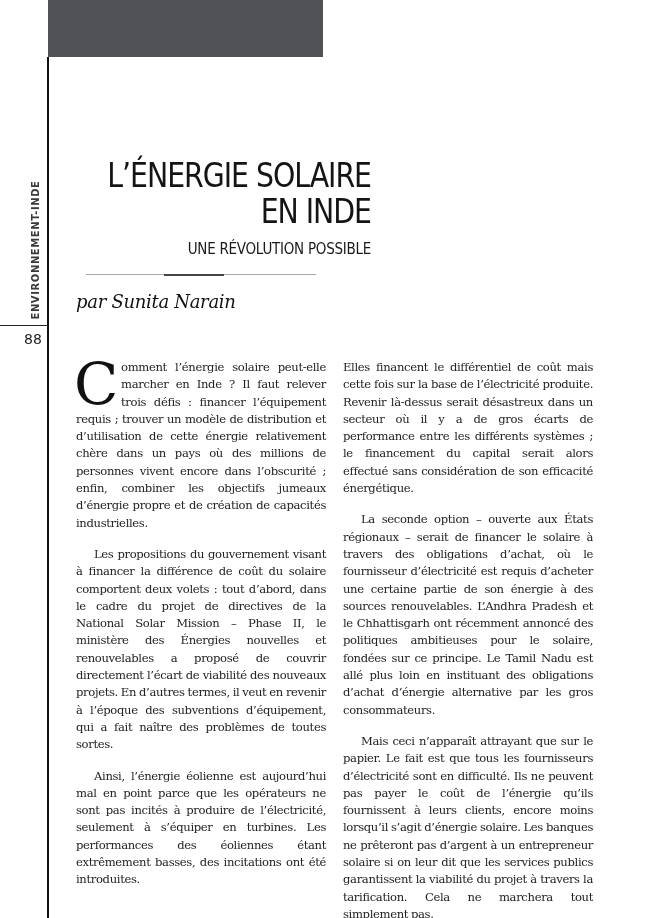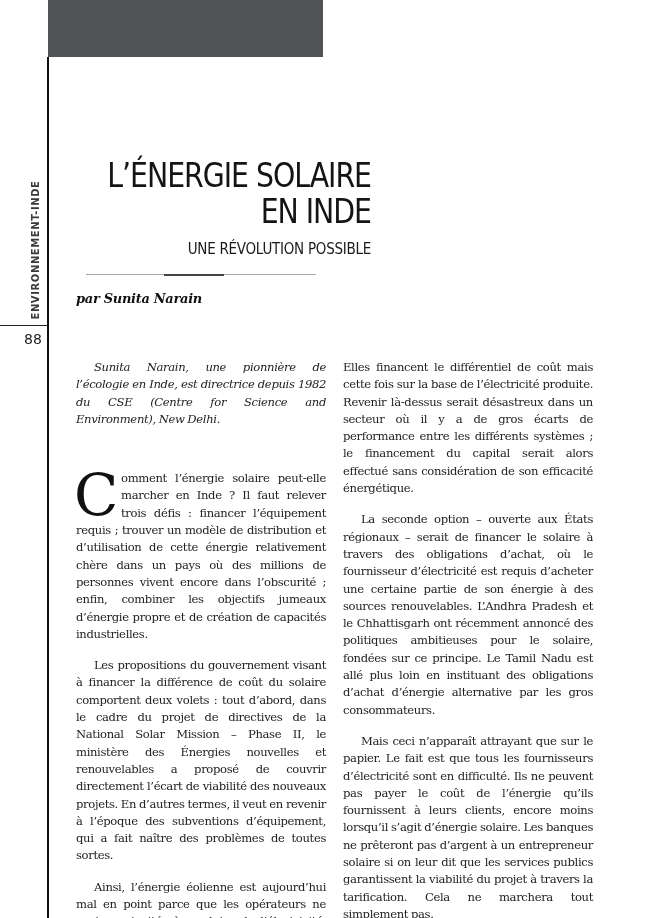--- a/index.html
+++ b/index.html
@@ -9,21 +9,21 @@
     .hrule-left { position:absolute; left:0; top:325px; width:48px; height:1px; background:#222; }
     .section-label { position:absolute; left:35px; top:250px; transform:translate(-50%,-50%) rotate(-90deg); white-space:nowrap;
       font-family:"DejaVu Sans", sans-serif; font-weight:bold; font-size:10px; letter-spacing:0.6px; color:#3a3a3a; }
     .page-num { position:absolute; left:20px; top:331px; width:26px; text-align:center; font-family:"DejaVu Sans", sans-serif; font-size:14px; color:#222; }
     .title { position:absolute; left:60px; width:311px; text-align:right; font-family:"DejaVu Sans", sans-serif; font-weight:normal; color:#141414; margin:0; letter-spacing:-1.2px; }
     .title.l1 { top:158px; font-size:33px; line-height:36px; transform:scaleX(0.86); transform-origin:right; }
     .title.l2 { top:194px; font-size:33px; line-height:36px; transform:scaleX(0.86); transform-origin:right; }
     .subtitle { position:absolute; left:60px; width:311px; top:240px; text-align:right; font-family:"DejaVu Sans", sans-serif; font-size:15px; letter-spacing:-0.3px; color:#1a1a1a; transform:scaleX(0.9); transform-origin:right; }
     .divider { position:absolute; left:86px; top:274px; width:230px; height:1px; background:#a7a7a7; }
     .divider .mid { position:absolute; left:78px; top:0; width:60px; height:1.5px; background:#444; }
-    .byline { position:absolute; left:76px; top:291px; font-family:"DejaVu Serif", serif; font-weight:bold; font-style:italic; font-size:13px; color:#111; letter-spacing:-0.3px; }
+    .byline { position:absolute; left:76px; top:291px; font-family:"DejaVu Serif", serif; font-weight:normal; font-style:italic; font-size:18px; color:#111; letter-spacing:-0.3px; }
     .col { position:absolute; width:250px; font-size:11.6px; line-height:17.3px; text-align:justify; letter-spacing:-0.35px; word-spacing:-0.5px; color:#222; }
     .col.left { left:76px; top:359px; }
     .col.right { left:343px; top:359px; }
     .col p { margin:0; text-indent:18px; }
     .col p + p { margin-top:14px; }
     .col p.noindent { text-indent:0; }
     .col p.bio { font-style:italic; margin-bottom:42px; }
     .col p.first { text-indent:0; }
     .dropcap { float:left; font-size:58px; line-height:46px; margin:2px 3px 0 -2px; font-family:"DejaVu Serif", serif; color:#111; }
   </style>
@@ -41,21 +41,20 @@
 <h1 class="title l2">EN INDE</h1>
 <div class="subtitle">UNE RÉVOLUTION POSSIBLE</div>
 
 <div class="divider">
   <div class="mid"></div>
 </div>
 
 <div class="byline">par Sunita Narain</div>
 
 <div class="col left">
-  <p class="bio">Sunita Narain, une pionnière de l’écologie en Inde, est directrice depuis 1982 du CSE (Centre for Science and Environment), New Delhi.</p>
   <p class="first"><span class="dropcap">C</span><span>omment l’énergie solaire peut-elle marcher en Inde ? Il faut relever trois défis : financer l’équipement requis ; trouver un modèle de distribution et d’utilisation de cette énergie relativement chère dans un pays où des millions de personnes vivent encore dans l’obscurité ; enfin, combiner les objectifs jumeaux d’énergie propre et de création de capacités industrielles.</span></p>
   <p>Les propositions du gouvernement visant à financer la différence de coût du solaire comportent deux volets : tout d’abord, dans le cadre du projet de directives de la National Solar Mission – Phase II, le ministère des Énergies nouvelles et renouvelables a proposé de couvrir directement l’écart de viabilité des nouveaux projets. En d’autres termes, il veut en revenir à l’époque des subventions d’équipement, qui a fait naître des problèmes de toutes sortes.</p>
   <p>Ainsi, l’énergie éolienne est aujourd’hui mal en point parce que les opérateurs ne sont pas incités à produire de l’électricité, seulement à s’équiper en turbines. Les performances des éoliennes étant extrêmement basses, des incitations ont été introduites.</p>
 </div>
 
 <div class="col right">
   <p class="noindent">Elles financent le différentiel de coût mais cette fois sur la base de l’électricité produite. Revenir là-dessus serait désastreux dans un secteur où il y a de gros écarts de performance entre les différents systèmes ; le financement du capital serait alors effectué sans considération de son efficacité énergétique.</p>
   <p>La seconde option – ouverte aux États régionaux – serait de financer le solaire à travers des obligations d’achat, où le fournisseur d’électricité est requis d’acheter une certaine partie de son énergie à des sources renouvelables. L’Andhra Pradesh et le Chhattisgarh ont récemment annoncé des politiques ambitieuses pour le solaire, fondées sur ce principe. Le Tamil Nadu est allé plus loin en instituant des obligations d’achat d’énergie alternative par les gros consommateurs.</p>
   <p>Mais ceci n’apparaît attrayant que sur le papier. Le fait est que tous les fournisseurs d’électricité sont en difficulté. Ils ne peuvent pas payer le coût de l’énergie qu’ils fournissent à leurs clients, encore moins lorsqu’il s’agit d’énergie solaire. Les banques ne prêteront pas d’argent à un entrepreneur solaire si on leur dit que les services publics garantissent la viabilité du projet à travers la tarification. Cela ne marchera tout simplement pas.</p>
 

